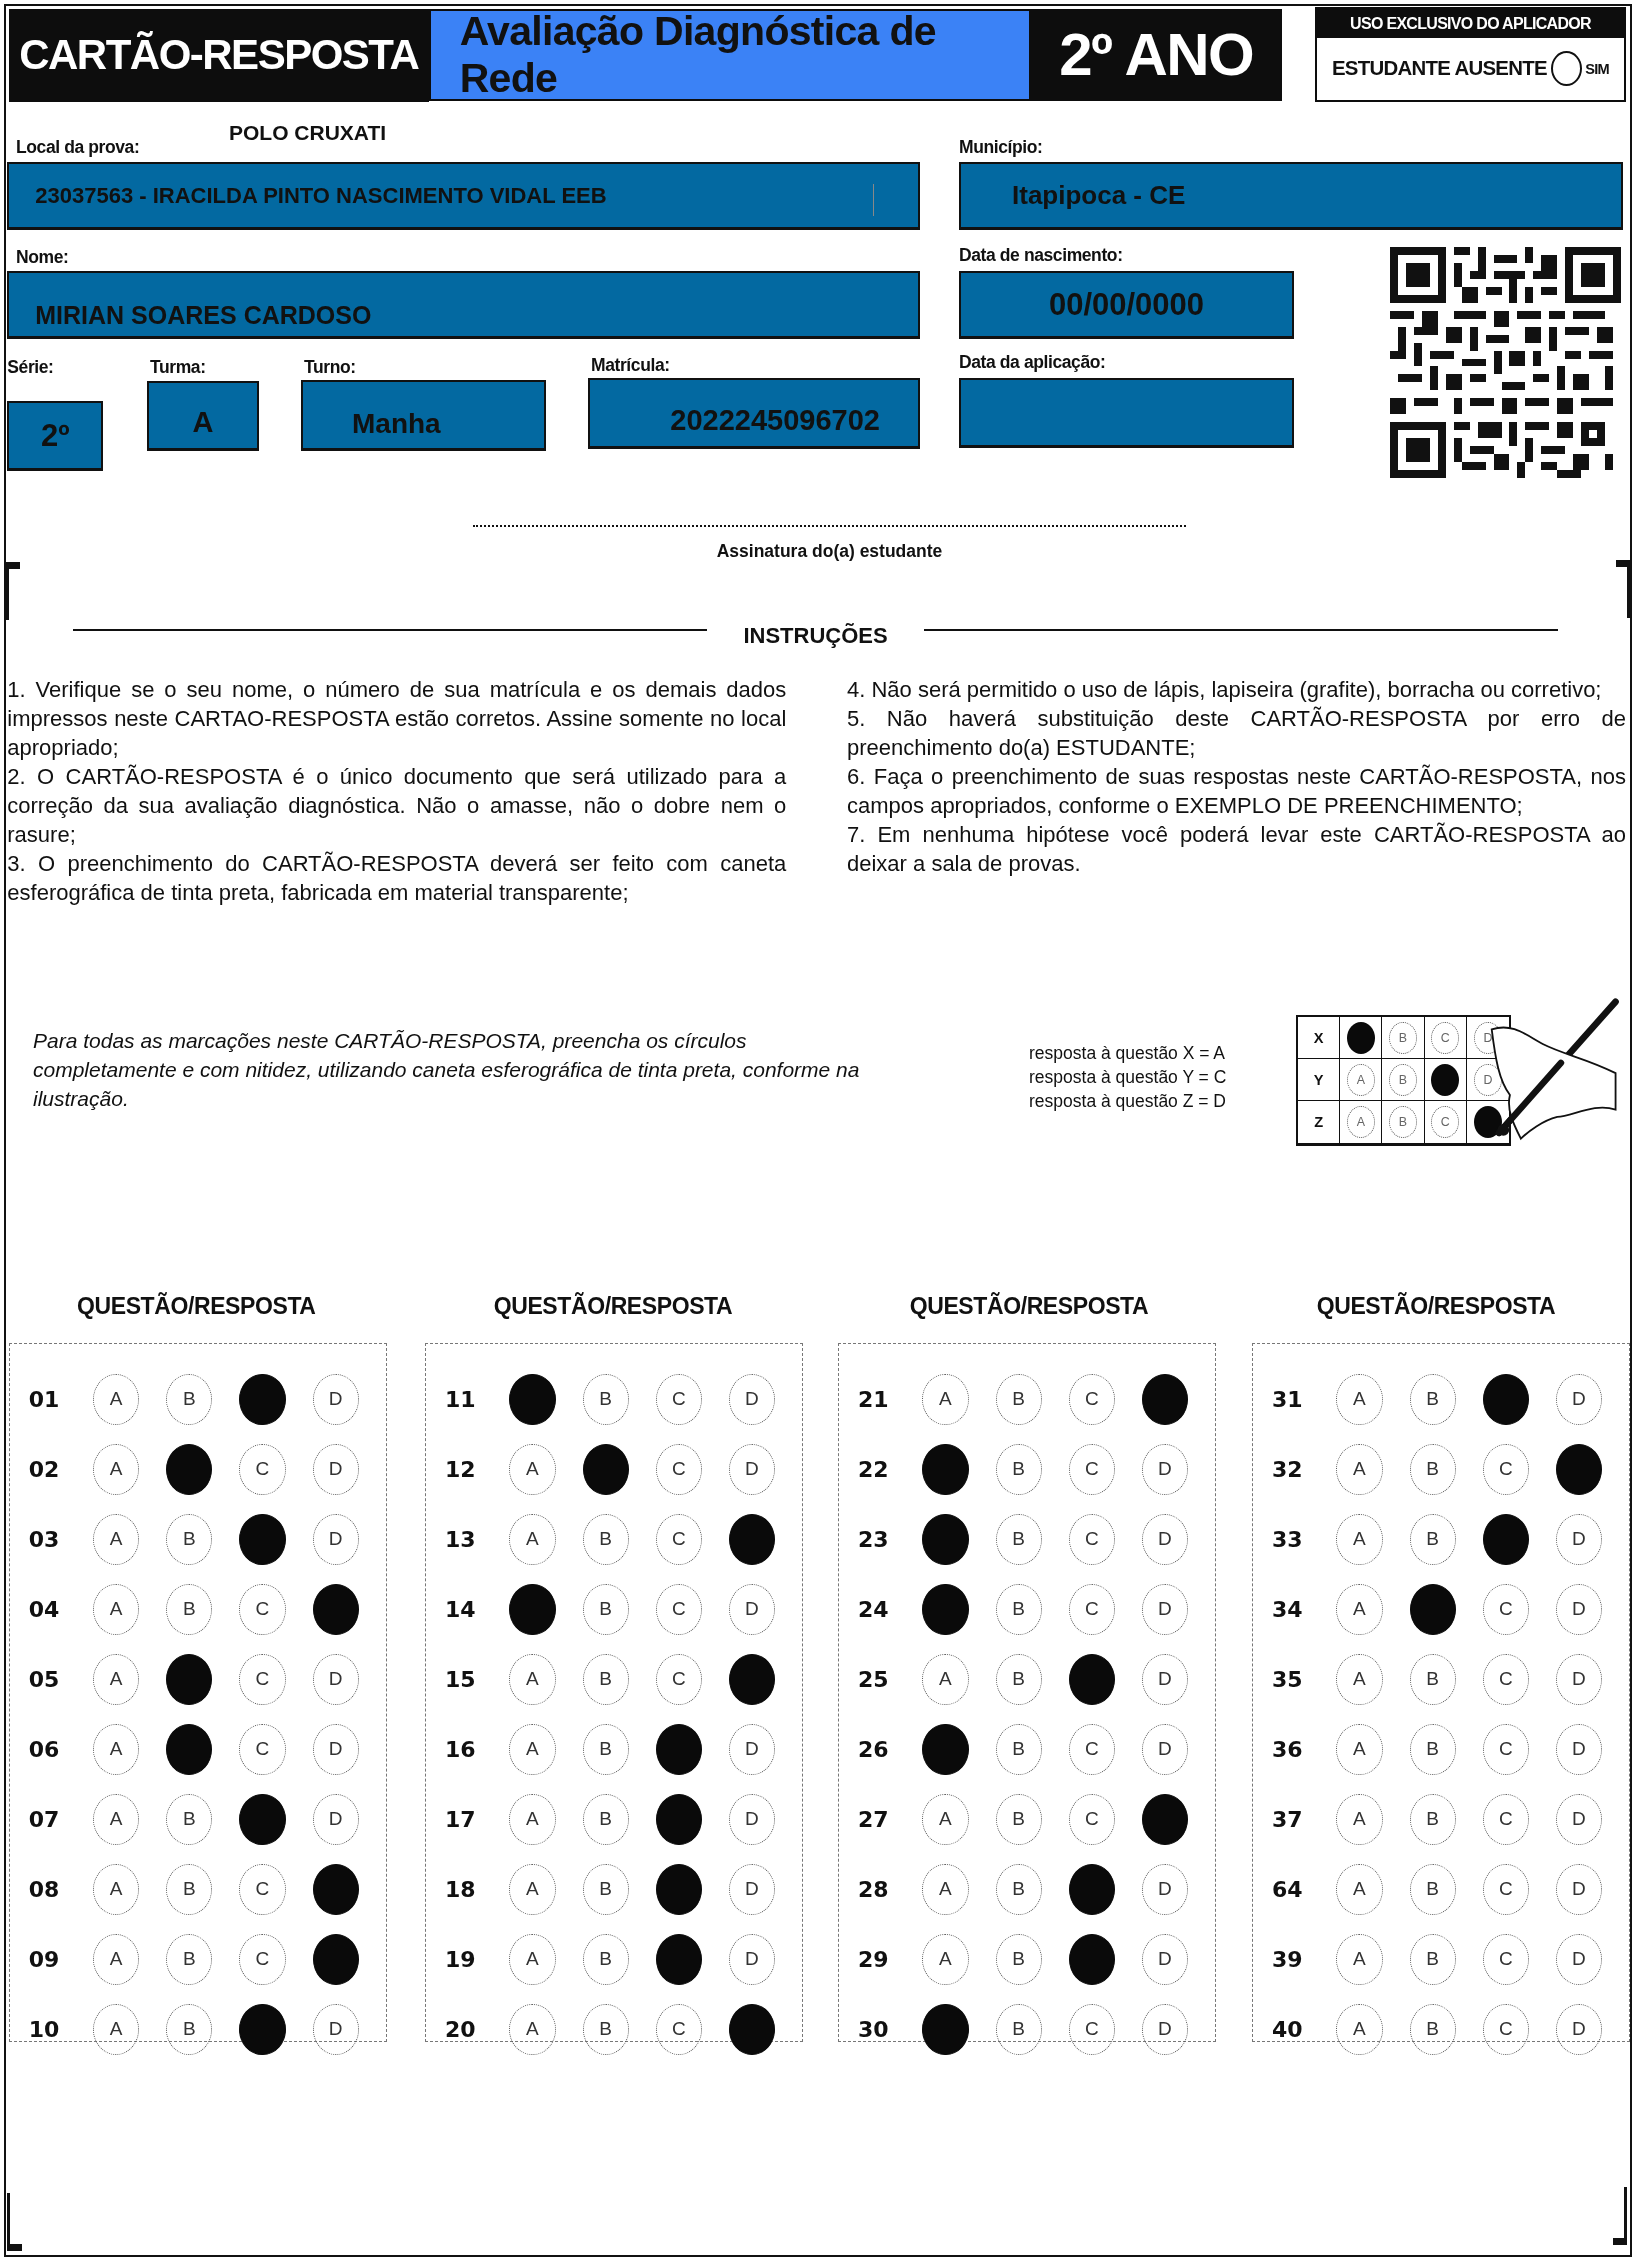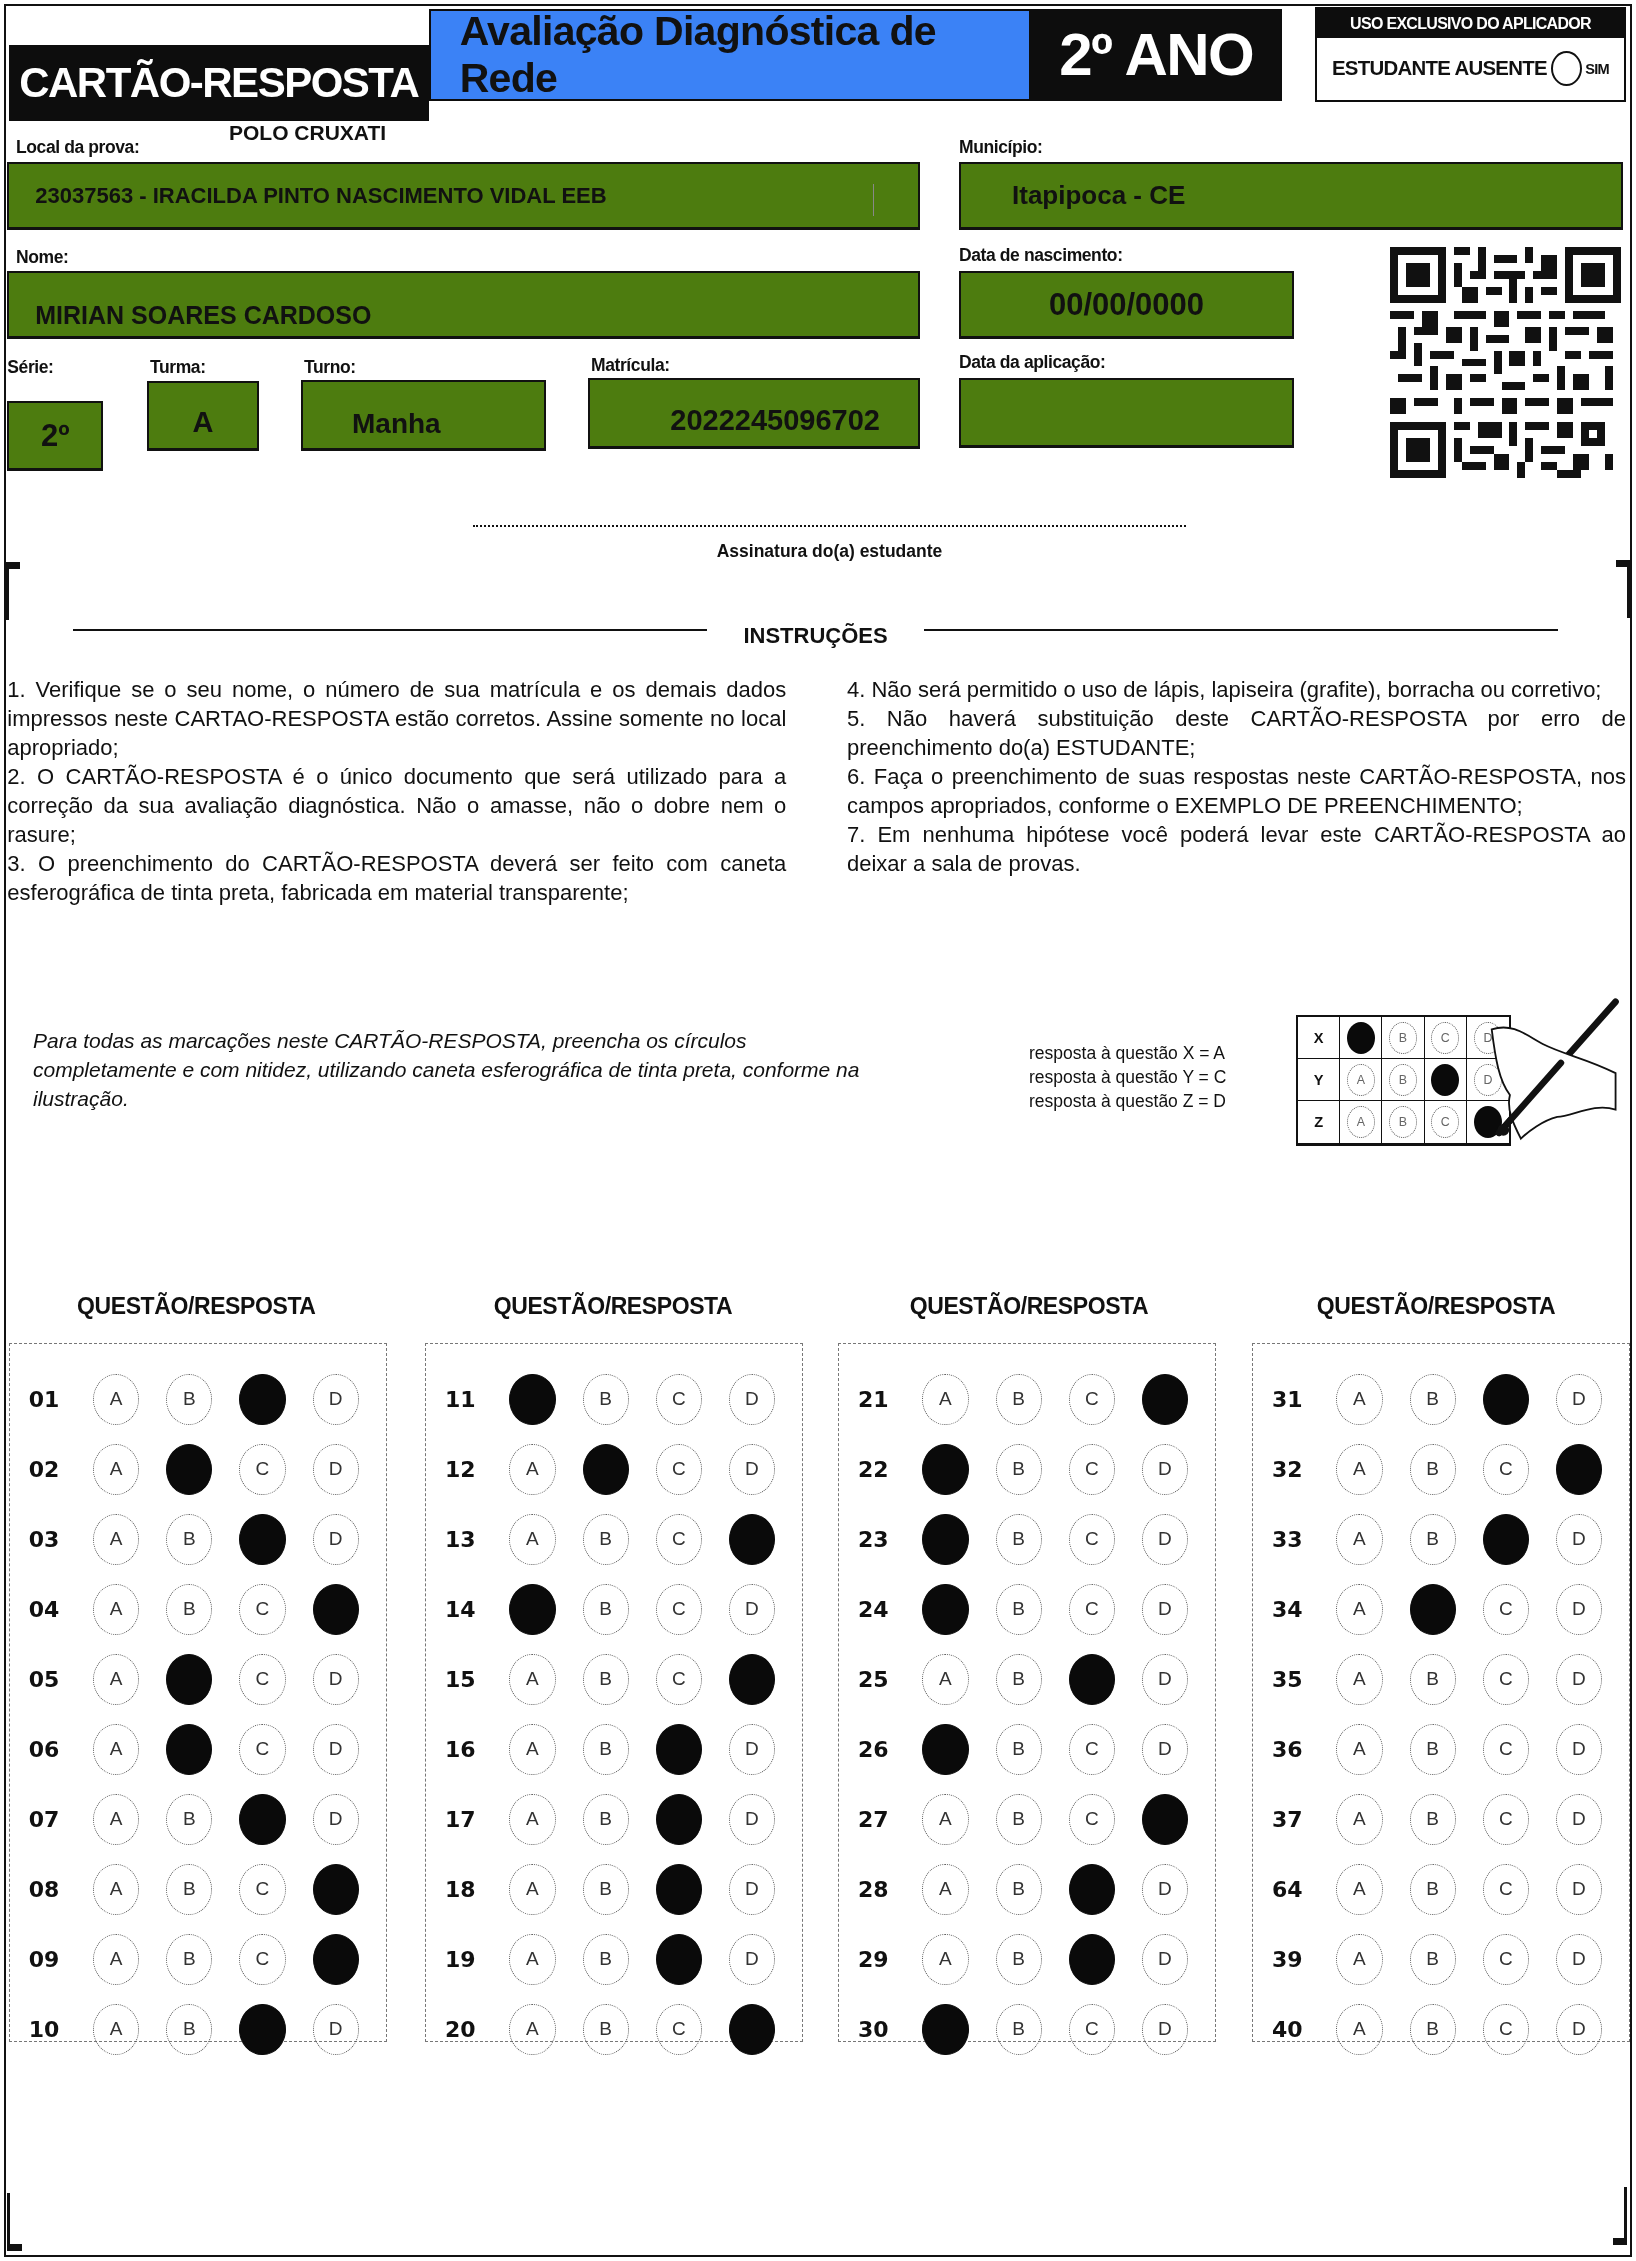--- a/index.html
+++ b/index.html
@@ -5,32 +5,32 @@
   * { box-sizing: border-box; margin: 0; padding: 0; }
   html, body { width: 1636px; height: 2261px; background: #ffffff; }
   body { font-family: "Liberation Sans", sans-serif; color: #111; position: relative; overflow: hidden; }
 
   .page { position: absolute; left: 0; top: 0; width: 1636px; height: 2261px; }
   .page-border { position: absolute; left: 4.4px; top: 4.4px; right: 4.4px; bottom: 4.4px; border: 2.2px solid #111; border-top-width: 2.9px; }
 
   
   .hdr { position: absolute; top: 8.7px; left: 8.7px; height: 92px; display: flex; }
   .hdr-black { background: #0d0d0d; color: #fff; display: flex; align-items: center; justify-content: center; font-weight: bold; }
-  .hdr-cartao { width: 420px; height: 76px; font-size: 42px; letter-spacing: -1.5px; margin-top: 36px; }
+  .hdr-cartao { width: 420px; height: 93px; font-size: 42px; letter-spacing: -1.5px; }
   .hdr-white { width: 602px; height: 92px; border: 2.9px solid #0d0d0d; background: #3b82f6; display: flex; align-items: center; padding-left: 29px; font-size: 41px; font-weight: bold; letter-spacing: -0.7px; }
   .hdr-ano { width: 251px; height: 92px; font-size: 60px; letter-spacing: -1.5px; }
   .aplicador { position: absolute; top: 7.3px; left: 1315px; width: 311px; height: 95px; border: 2.2px solid #0d0d0d; }
   .aplicador-top { background: #0d0d0d; color: #fff; font-size: 16px; font-weight: bold; height: 29px; display: flex; align-items: center; justify-content: center; letter-spacing: -0.7px; }
   .aplicador-body { display: flex; align-items: center; justify-content: center; height: 61px; font-size: 20.4px; font-weight: bold; letter-spacing: -0.7px; }
   .absent-circle { width: 31px; height: 35px; border: 2.2px solid #111; border-radius: 50%; margin: 0 2.9px 0 4.4px; }
   .sim { font-size: 14.6px; font-weight: bold; }
 
   
   .label { position: absolute; font-size: 17.5px; font-weight: bold; letter-spacing: -0.4px; }
-  .box { position: absolute; border: 2.2px solid #111; border-bottom-width: 3.6px; background: #4d7c0f; display: flex; align-items: center; font-weight: bold; }
+  .box { position: absolute; border: 2.2px solid #111; border-bottom-width: 3.6px; background: #0369a1; display: flex; align-items: center; font-weight: bold; }
   .polo { position: absolute; left: 229px; top: 121px; font-size: 21px; font-weight: bold; }
 
   .qr { position: absolute; left: 1390px; top: 247px; width: 231px; height: 231px; }
 
   .sig-line { position: absolute; left: 473px; top: 525px; width: 713px; border-top: 2.9px dotted #111; }
   .sig-label { position: absolute; left: 473px; top: 541px; width: 713px; text-align: center; font-size: 17.5px; font-weight: bold; }
 
   .corner { position: absolute; width: 45px; height: 58px; }
   .corner.tl { left: 5.8px; top: 562px; border-left: 3.6px solid #111; border-top: 7.3px solid #111; width: 14.6px; }
   .corner.tr { right: 5.8px; top: 560px; border-right: 3.6px solid #111; border-top: 7.3px solid #111; width: 14.6px; }

